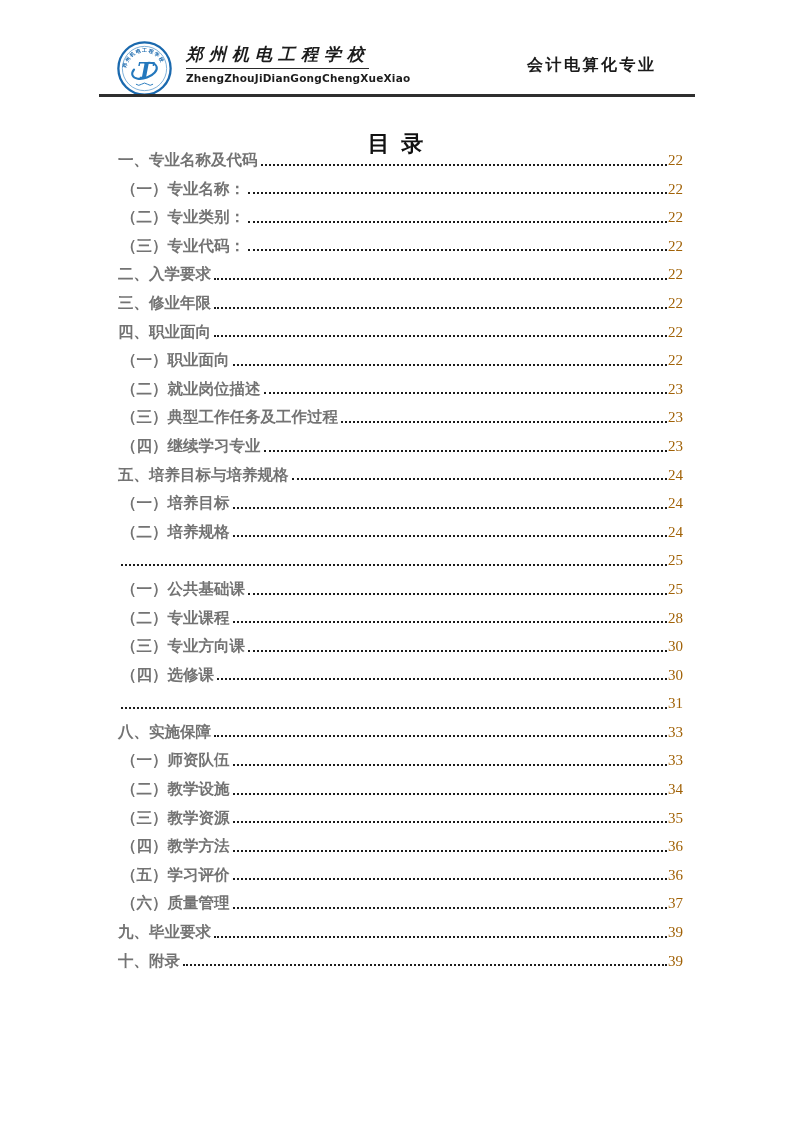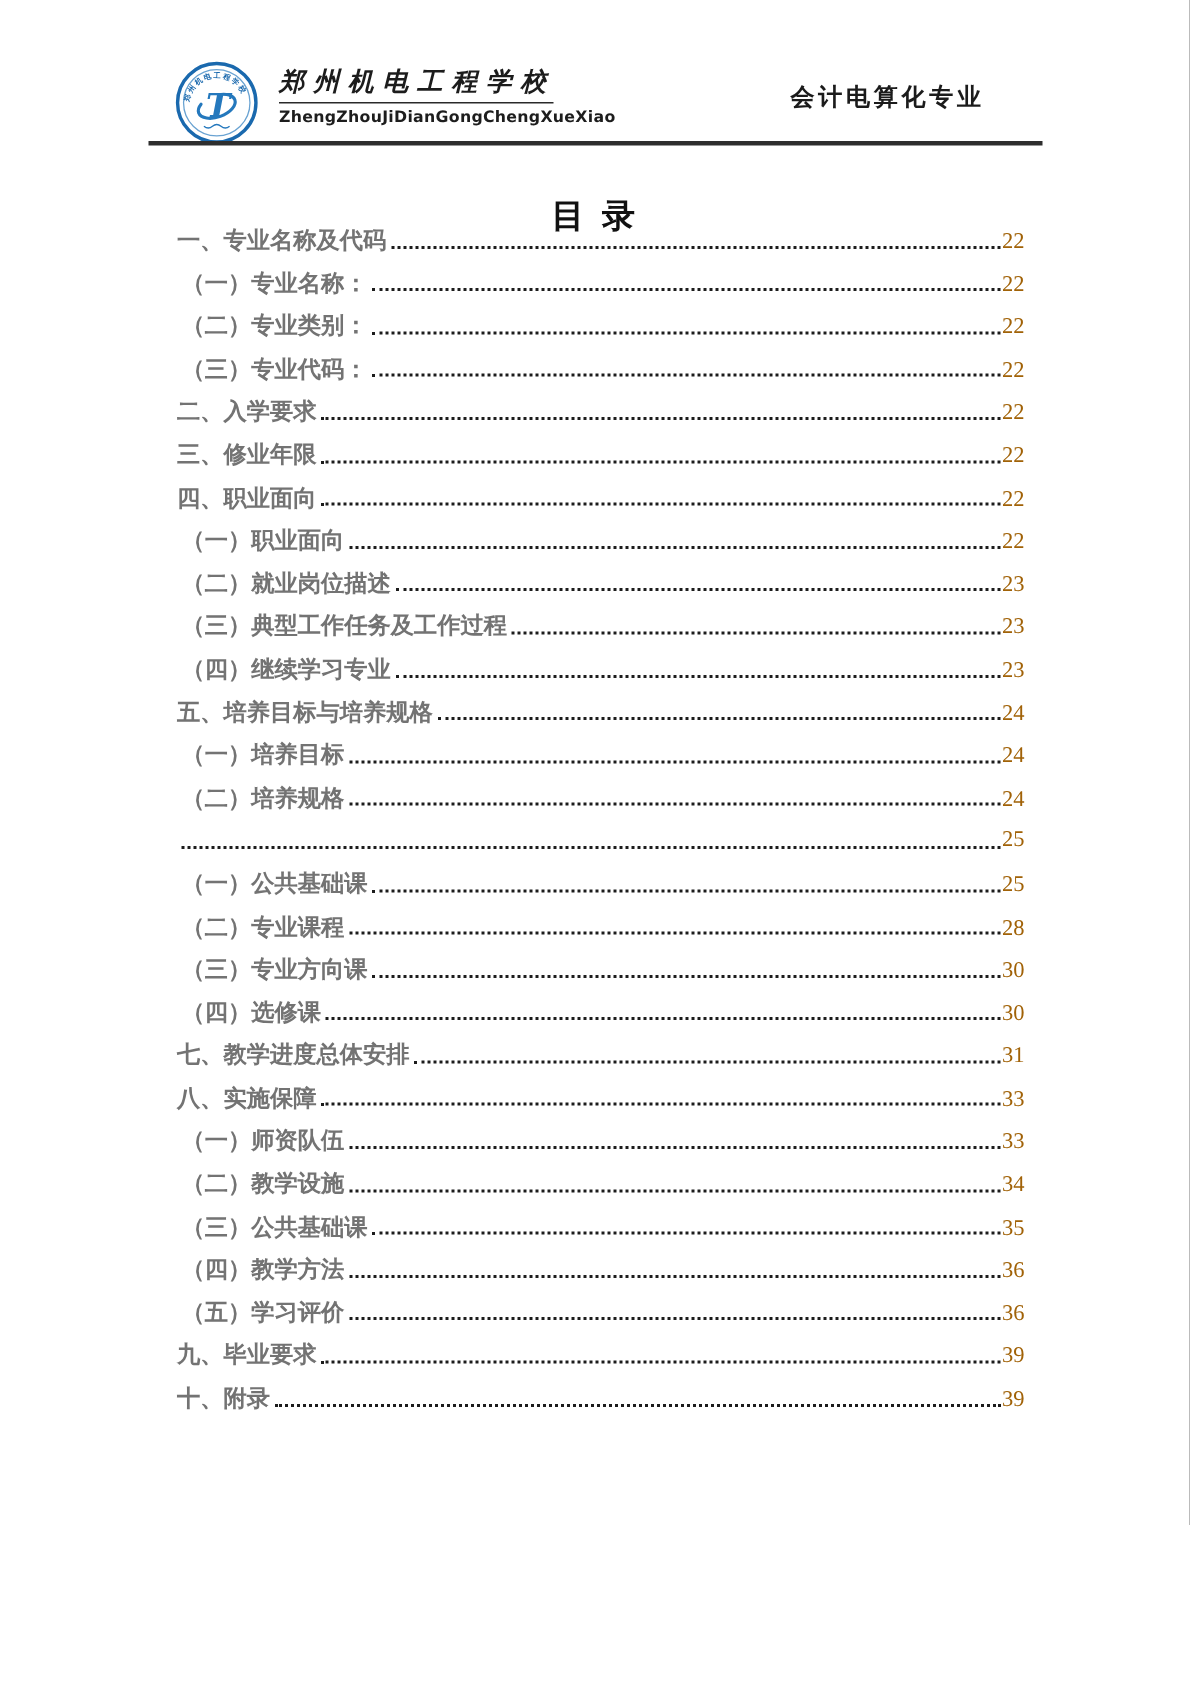--- a/index.html
+++ b/index.html
@@ -183,54 +183,58 @@
       <span class="toc-label">（三）专业方向课</span>
       <span class="toc-dots"></span>
       <span class="toc-page">30</span>
     </div>
       <div class="toc-row lvl2">
       <span class="toc-label">（四）选修课</span>
       <span class="toc-dots"></span>
       <span class="toc-page">30</span>
     </div>
       <div class="toc-row lvl1">
-      <span class="toc-label">七、教学进度总体安排</span>
       <span class="toc-dots"></span>
       <span class="toc-page">31</span>
     </div>
       <div class="toc-row lvl1">
       <span class="toc-label">八、实施保障</span>
       <span class="toc-dots"></span>
       <span class="toc-page">33</span>
     </div>
       <div class="toc-row lvl2">
       <span class="toc-label">（一）师资队伍</span>
       <span class="toc-dots"></span>
       <span class="toc-page">33</span>
     </div>
       <div class="toc-row lvl2">
       <span class="toc-label">（二）教学设施</span>
       <span class="toc-dots"></span>
       <span class="toc-page">34</span>
     </div>
       <div class="toc-row lvl2">
-      <span class="toc-label">（三）公共基础课</span>
+      <span class="toc-label">（三）教学资源</span>
       <span class="toc-dots"></span>
       <span class="toc-page">35</span>
     </div>
       <div class="toc-row lvl2">
       <span class="toc-label">（四）教学方法</span>
       <span class="toc-dots"></span>
       <span class="toc-page">36</span>
     </div>
       <div class="toc-row lvl2">
       <span class="toc-label">（五）学习评价</span>
       <span class="toc-dots"></span>
       <span class="toc-page">36</span>
     </div>
+      <div class="toc-row lvl2">
+      <span class="toc-label">（六）质量管理</span>
+      <span class="toc-dots"></span>
+      <span class="toc-page">37</span>
+    </div>
       <div class="toc-row lvl1">
       <span class="toc-label">九、毕业要求</span>
       <span class="toc-dots"></span>
       <span class="toc-page">39</span>
     </div>
       <div class="toc-row lvl1">
       <span class="toc-label">十、附录</span>
       <span class="toc-dots"></span>
       <span class="toc-page">39</span>
     </div>

